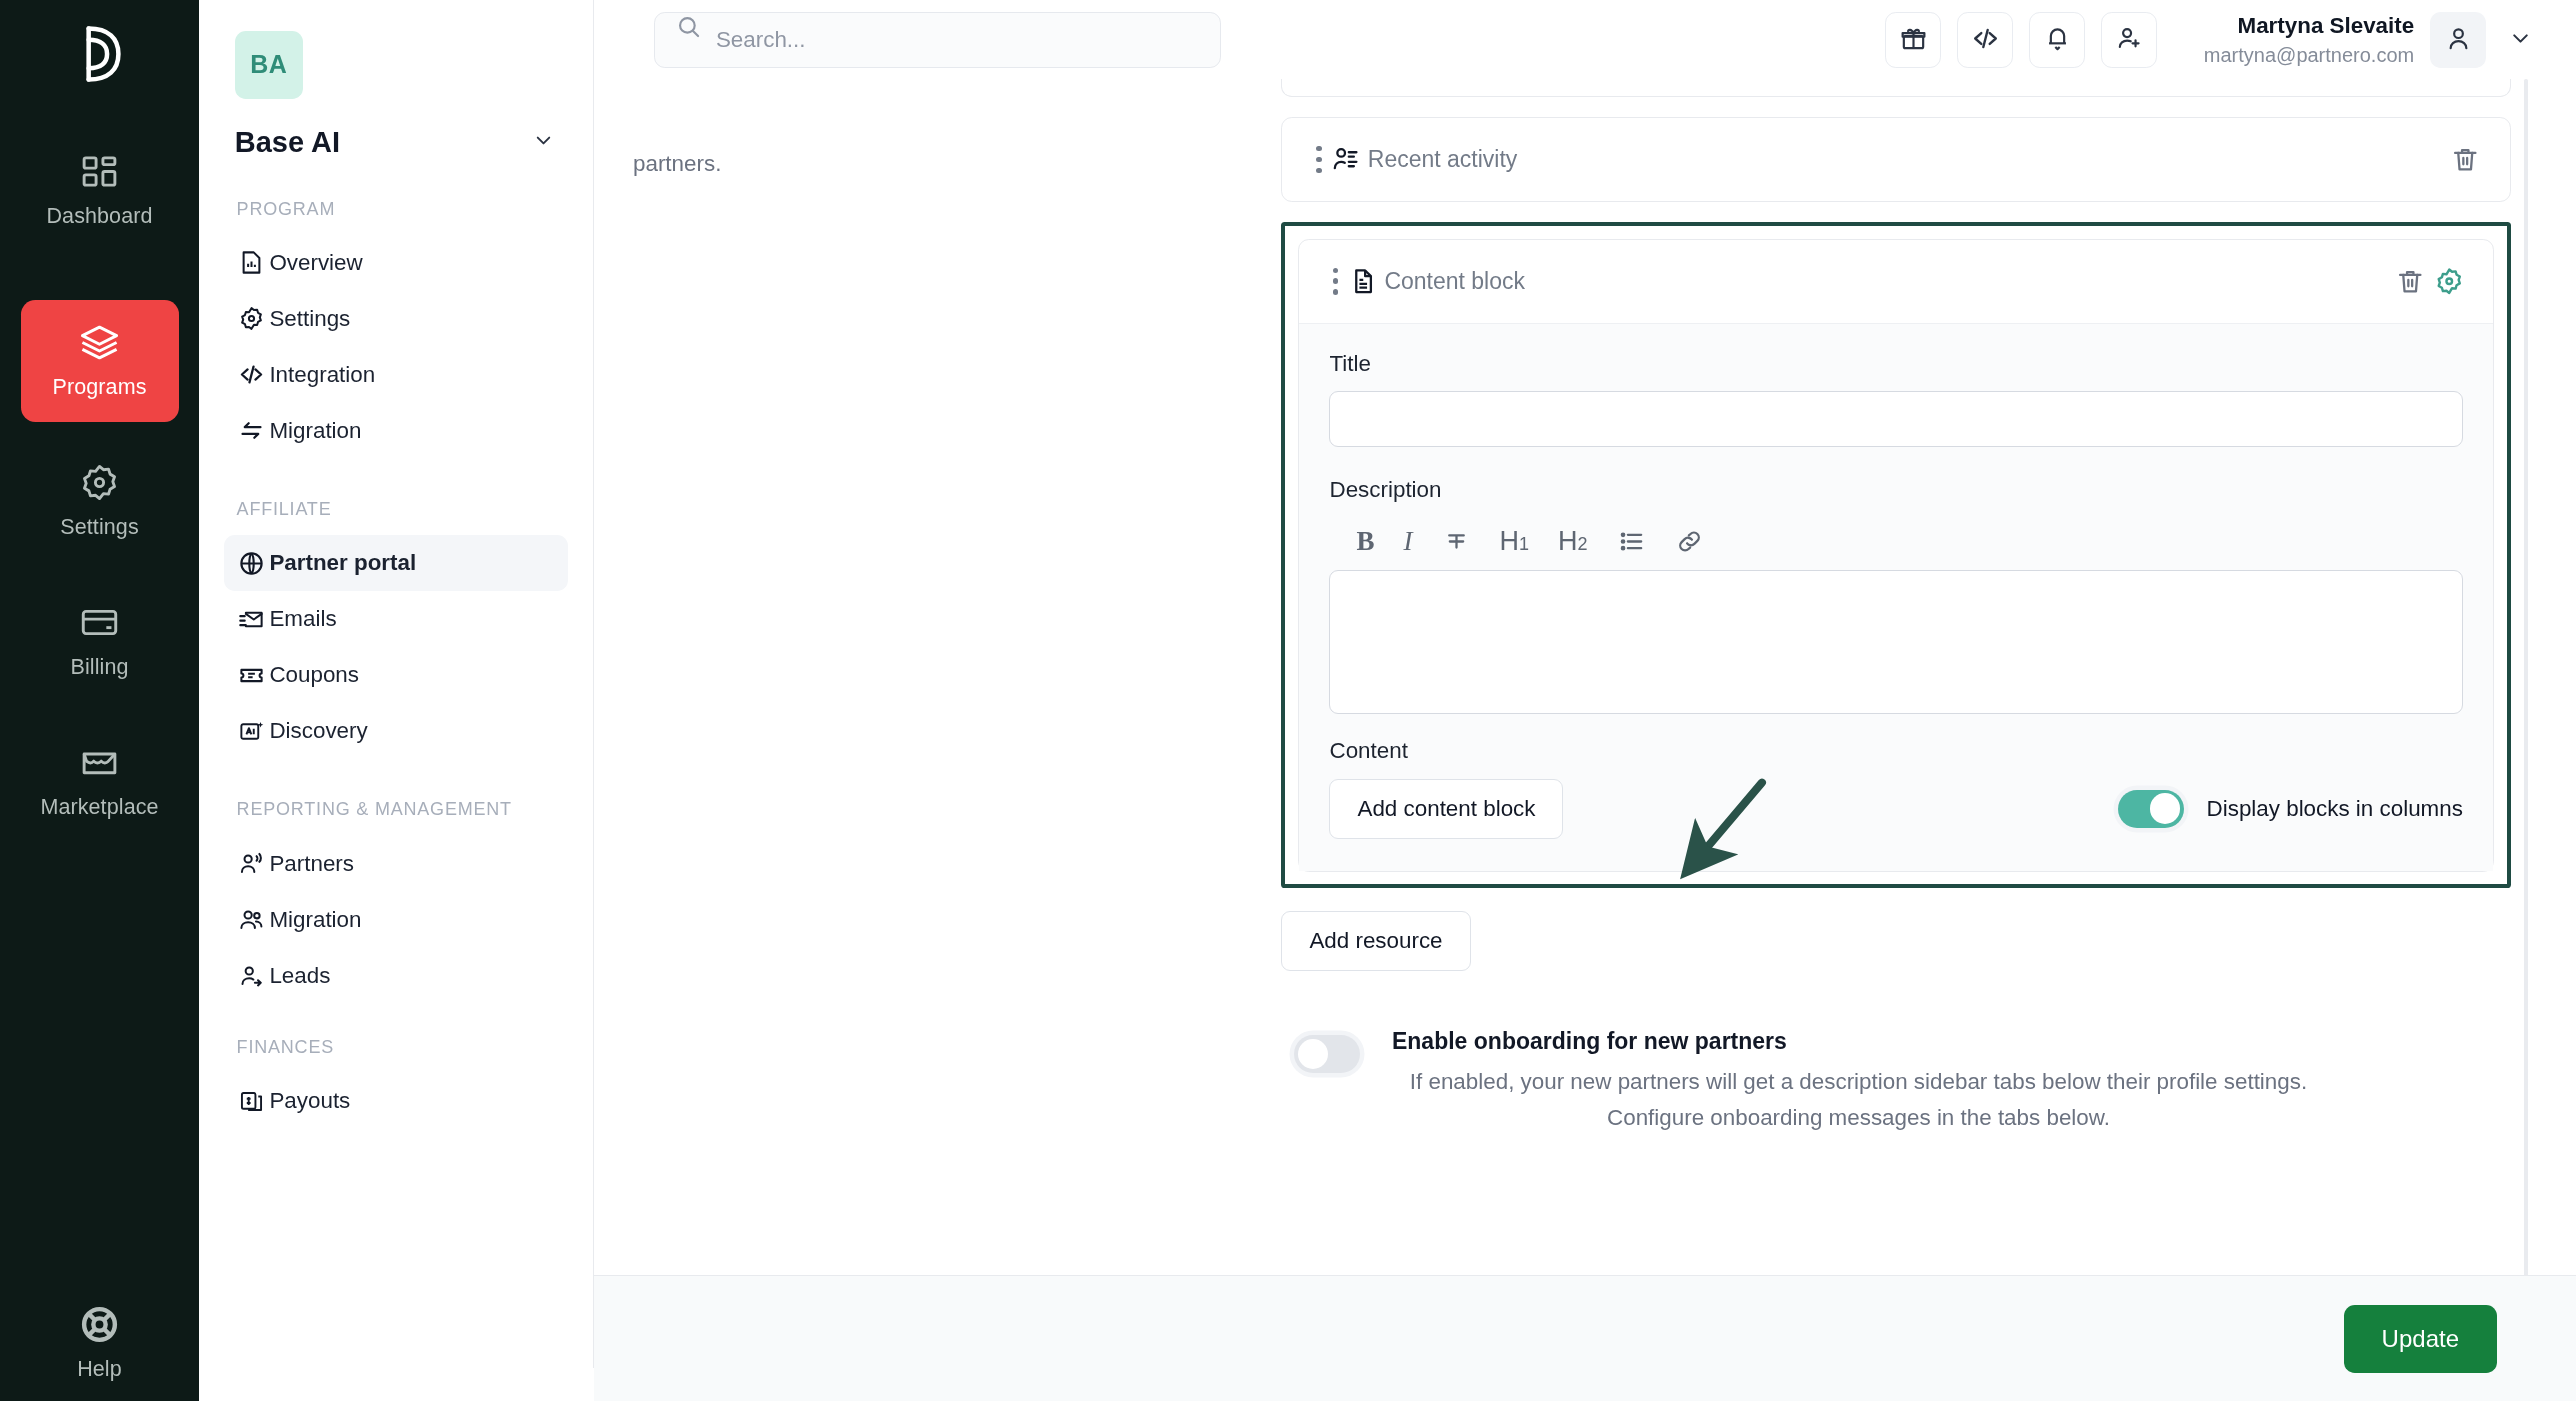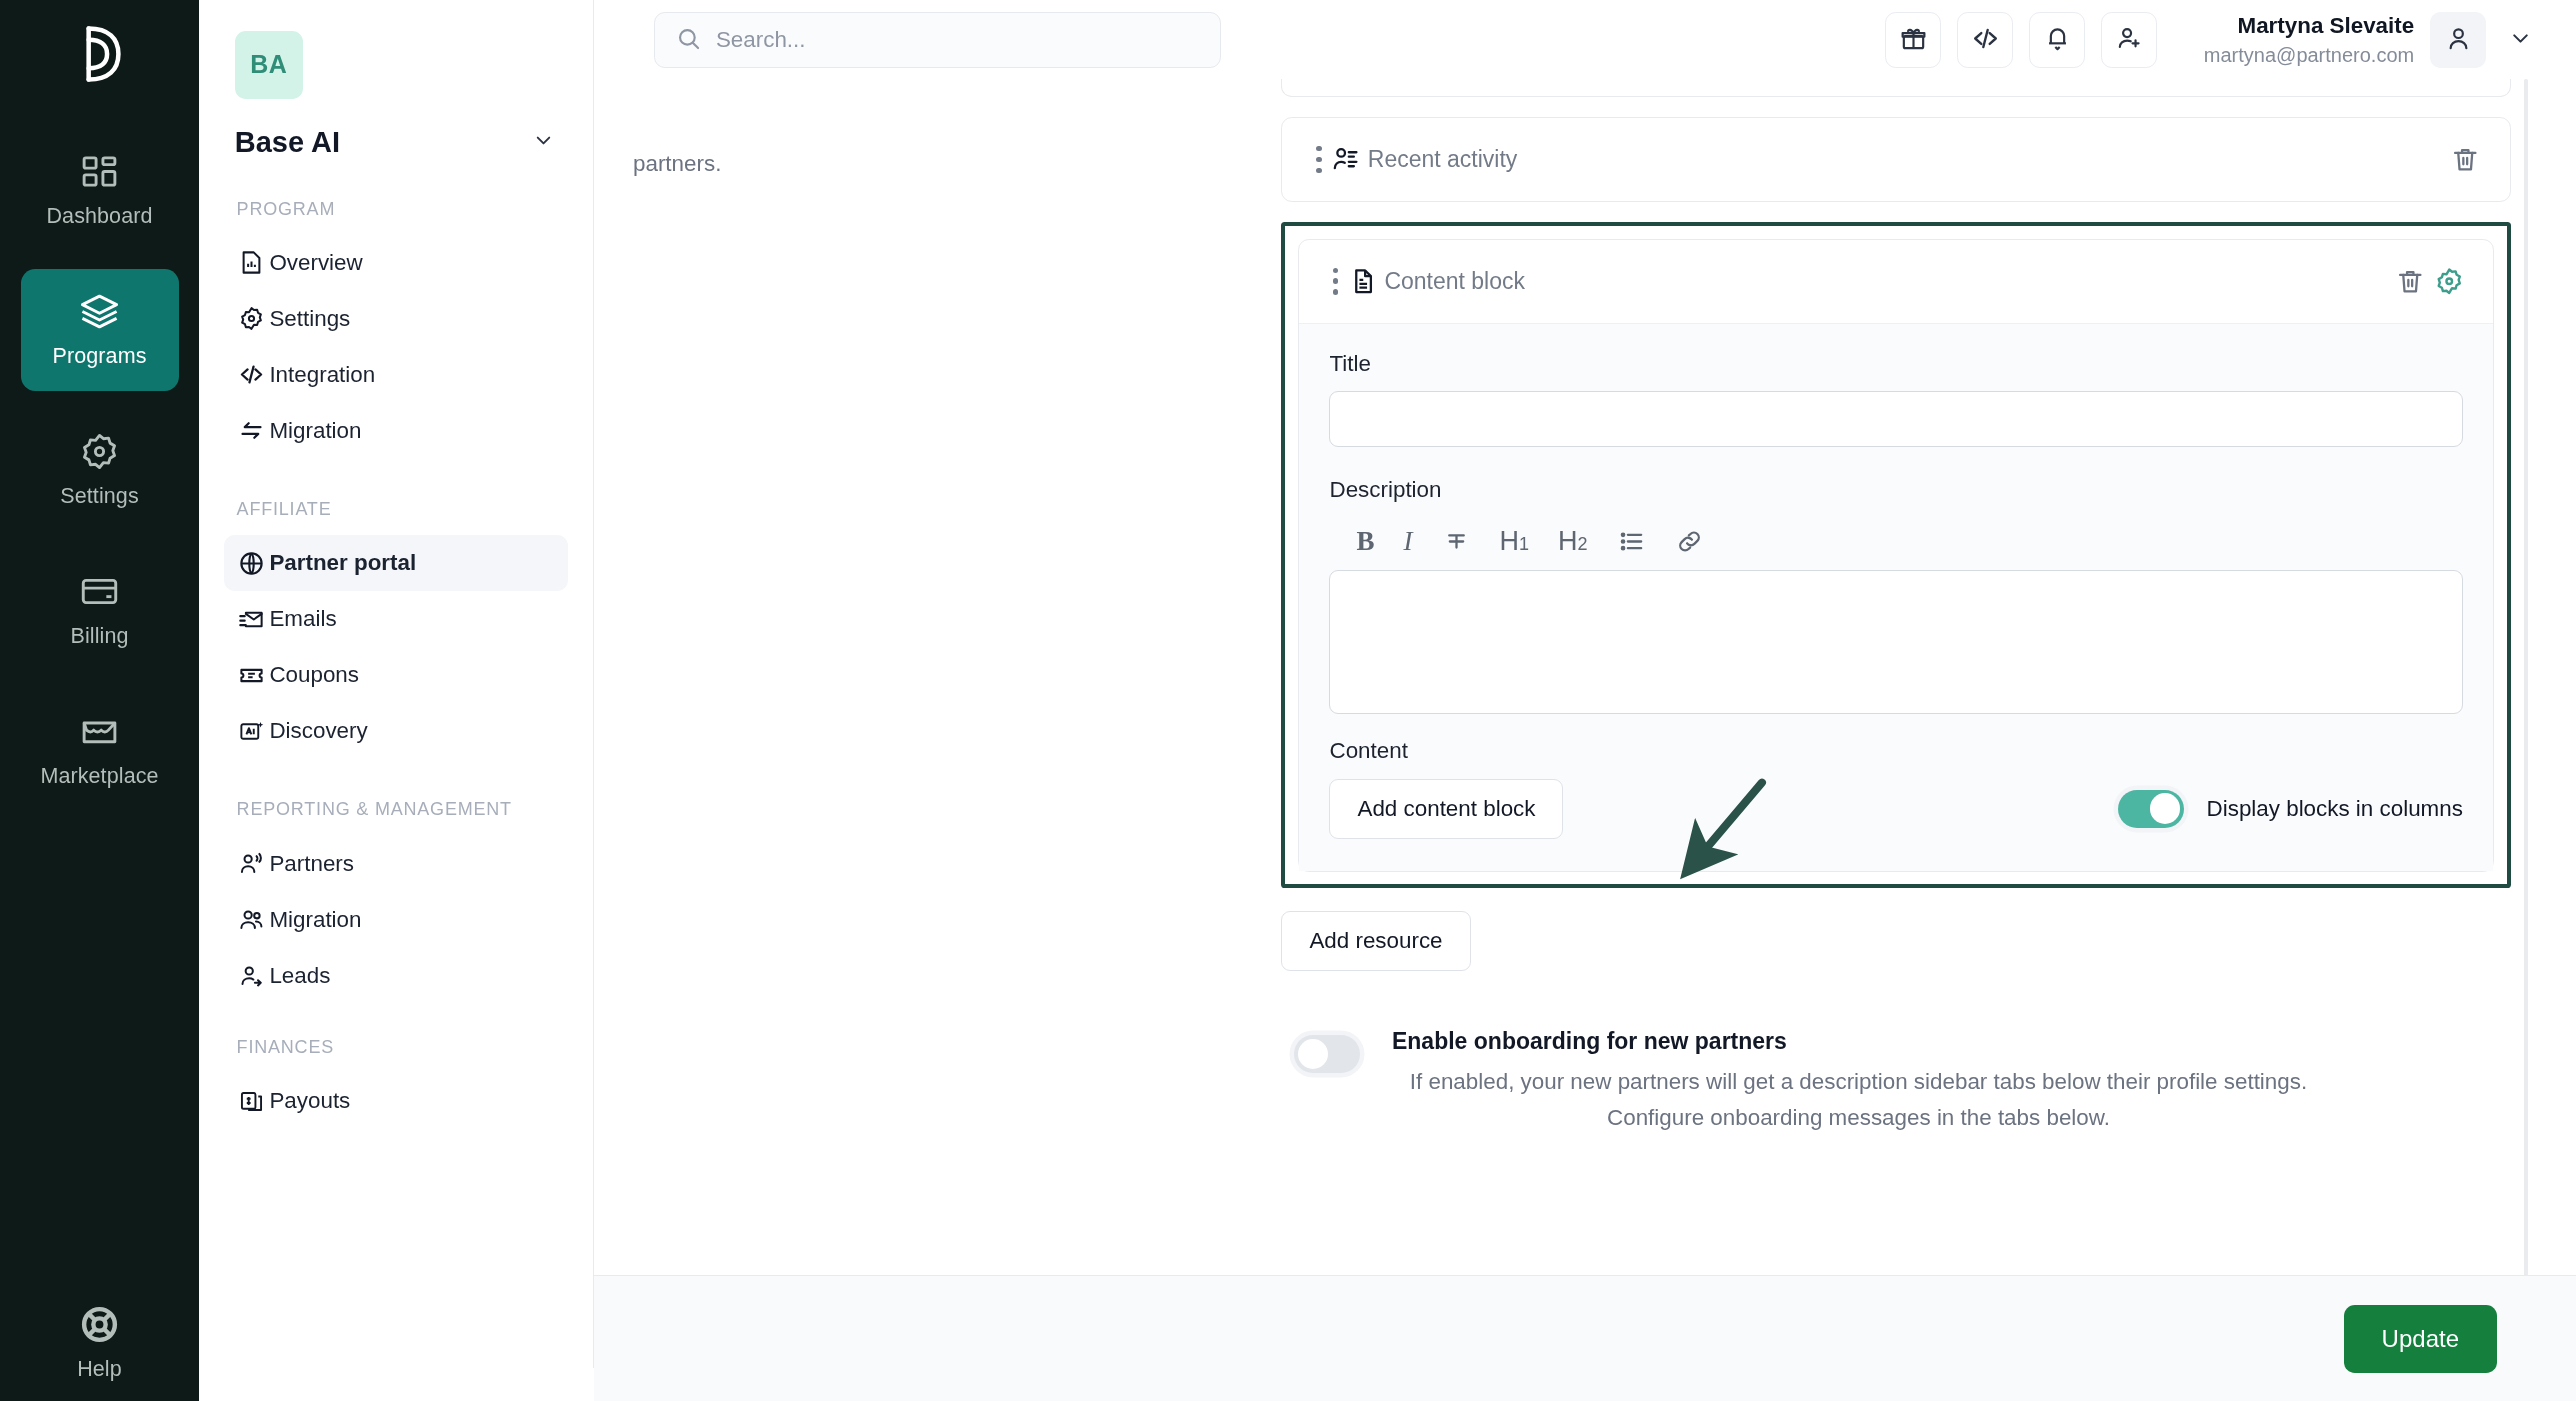--- a/index.html
+++ b/index.html
@@ -18,21 +18,21 @@
     display: flex; flex-direction: column; align-items: center;
     padding-top: 20px;
     position: relative;
   }
   .rail-logo { width: 68px; height: 68px; display: flex; align-items: center; justify-content: center; margin-bottom: 41px; }
   .rail-item {
     width: 158px; height: 122px;
     display: flex; flex-direction: column; align-items: center; justify-content: center;
     gap: 11.7px; border-radius: 14.4px; margin-bottom: 18px; cursor: pointer;
   }
-  .rail-item.active { background: #0f766e; }
+  .rail-item.active { background: #ef4444; margin-top: 31px; }
   .rail-icon { width: 41px; height: 41px; display: flex; align-items: center; justify-content: center; }
   .rail-icon svg { width: 41px; height: 41px; }
   .rail-label { font-size: 21.5px; color: #b3bdba; letter-spacing: 0.1px; }
   .rail-item.active .rail-label { color: #ffffff; }
   .rail-help { position: absolute; bottom: 20px; left: 0; width: 199px;
     display: flex; flex-direction: column; align-items: center; gap: 11.7px; cursor: pointer; }
 
   
   .sidebar {
     width: 395px; min-width: 395px; height: 1368px;
@@ -68,21 +68,21 @@
   .nav-item .nic svg { width: 27px; height: 27px; }
 
   
   .main { flex: 1; height: 1402px; position: relative; background: #ffffff; display: flex; flex-direction: column; }
   .topbar {
     height: 79px; min-height: 79px; display: flex; align-items: center;
     padding: 0 38px 0 30.5px; gap: 16px;
   }
   .search-wrap {
     width: 567px; height: 56px; border: 1.3px solid #e6e9ee; border-radius: 10.8px;
-    background: #fafbfc; display: flex; align-items: center; gap: 14.4px; padding: 0 20px;
+    background: #fafbfc; display: flex; gap: 14.4px; padding: 0 20px;
     margin-left: 29px;
   }
   .search-input {
     border: 0; outline: none; background: transparent;
     font-size: 22.4px; color: #69707c; font-family: inherit; width: 100%;
   }
   .search-input::placeholder { color: #8f96a3; }
   .topbar-spacer { flex: 1; }
   .icon-btn {
     width: 56px; height: 56px; border: 1.3px solid #e9ecf1; border-radius: 10.8px;

